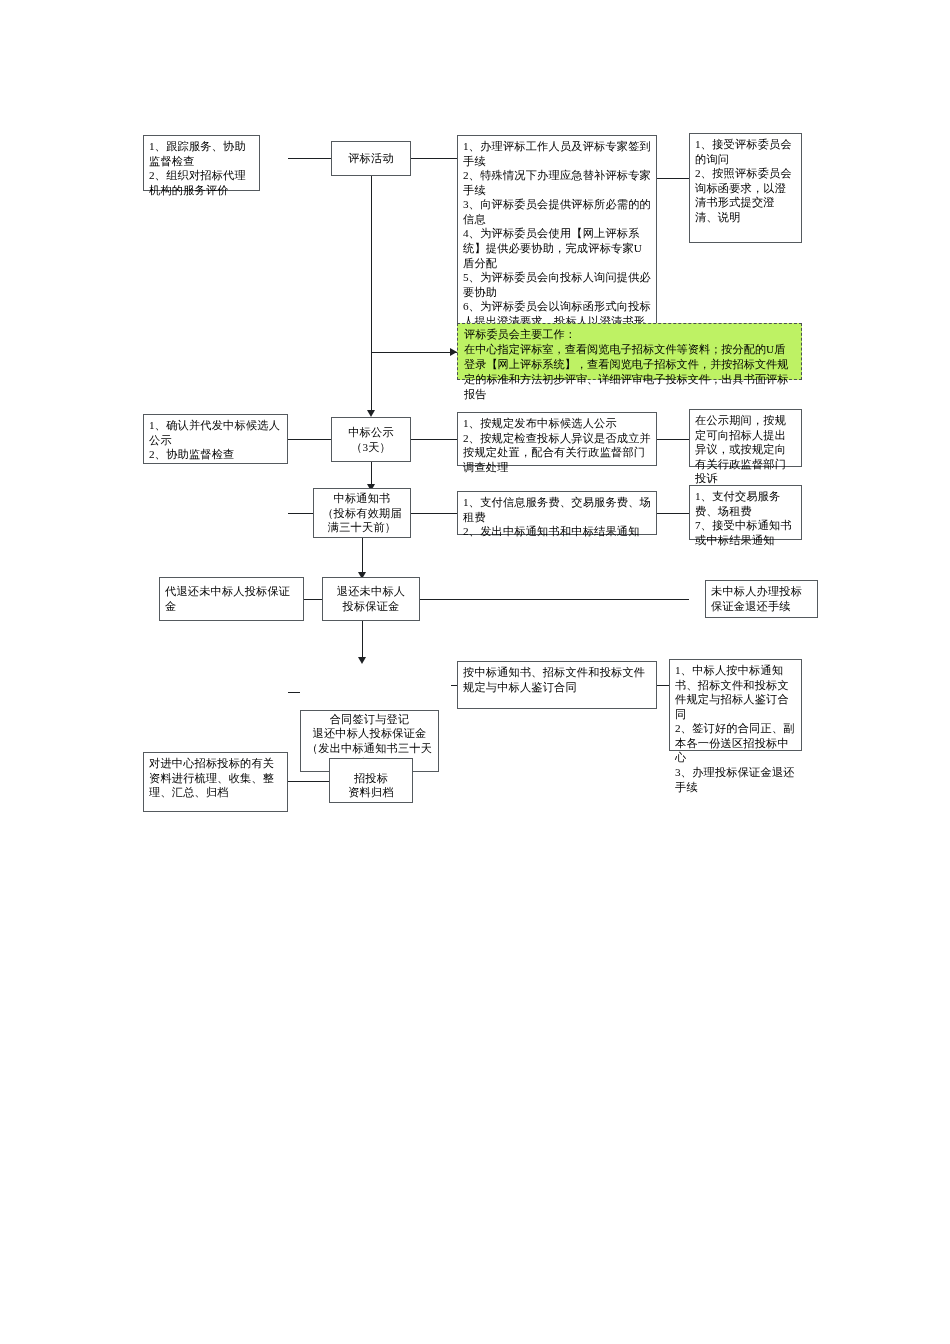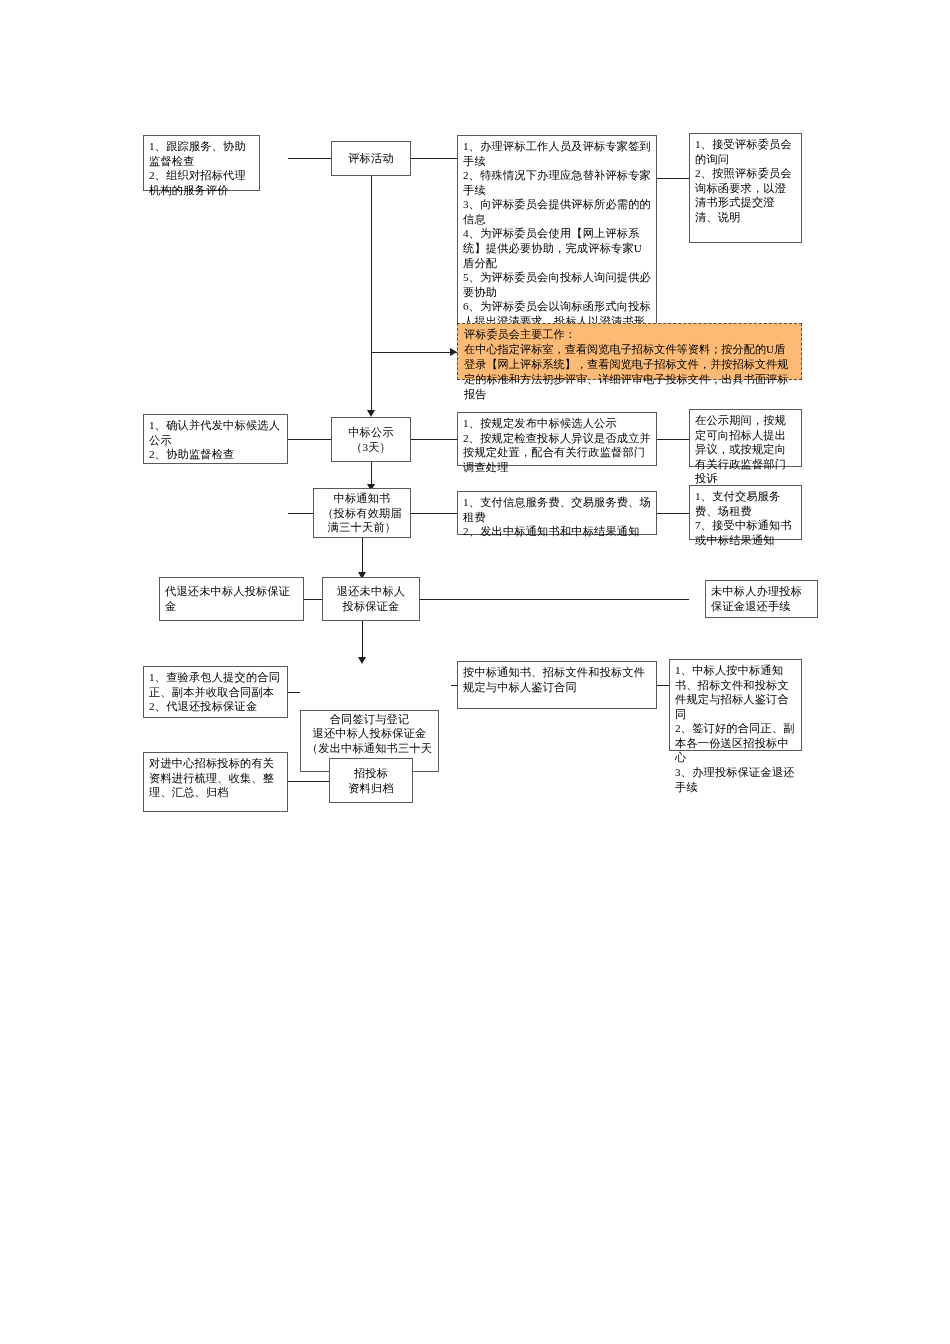--- a/index.html
+++ b/index.html
@@ -48,21 +48,21 @@
     justify-content: center;
   }
   .proc .inner {
     text-align: center;
     padding: 2px 4px;
   }
   .dashedbox {
     position: absolute;
     box-sizing: border-box;
     border: 1px dashed #4a4f53;
-    background: #fdba74;
+    background: #bef264;
     font-size: 11.2px;
     line-height: 1.33;
     color: #000000;
     z-index: 5;
   }
   .dashedbox .inner {
     padding: 3px 6px;
     white-space: pre-line;
     text-align: left;
   }
@@ -196,24 +196,20 @@
   <div class="node desc vcent" style="left:689px; top:580px; width:113px; height:38px;">
     <div class="inner">未中标人办理投标保证金退还手续</div>
   </div>
 
   <div class="hline" style="left:288px; top:599px; width:34px;"></div>
   <div class="hline" style="left:420px; top:599px; width:269px;"></div>
 
   <div class="vline" style="left:362px; top:621px; width:1px; height:40px;"></div>
   <div class="arrow-down" style="left:358px; top:657px;"></div>
 
-  <div class="node desc" style="left:143px; top:666px; width:145px; height:52px;">
-    <div class="inner">1、查验承包人提交的合同正、副本并收取合同副本
-2、代退还投标保证金</div>
-  </div>
 
   <div class="node proc" style="left:300px; top:662px; width:139px; height:62px;margin-top:48px;">
     <div class="inner">合同签订与登记
 退还中标人投标保证金
 （发出中标通知书三十天内）</div>
   </div>
 
   <div class="node desc" style="left:457px; top:661px; width:200px; height:48px;">
     <div class="inner">按中标通知书、招标文件和投标文件规定与中标人鉴订合同</div>
   </div>
@@ -228,20 +224,20 @@
   <div class="hline" style="left:451px; top:685px; width:6px;"></div>
   <div class="hline" style="left:657px; top:685px; width:12px;"></div>
 
   <div class="vline" style="left:371px; top:724px; width:1px; height:32px;"></div>
   <div class="arrow-down" style="left:367px; top:752px;"></div>
 
   <div class="node desc" style="left:143px; top:752px; width:145px; height:60px;">
     <div class="inner">对进中心招标投标的有关资料进行梳理、收集、整理、汇总、归档</div>
   </div>
 
-  <div class="node proc" style="left:329px; top:758px; width:84px; height:45px;">
+  <div class="node proc" style="left:329px; top:758px; width:84px; height:45px;align-items:flex-end;">
     <div class="inner">招投标
 资料归档</div>
   </div>
 
   <div class="hline" style="left:288px; top:781px; width:41px;"></div>
 
 </div>
 
 </body></html>

